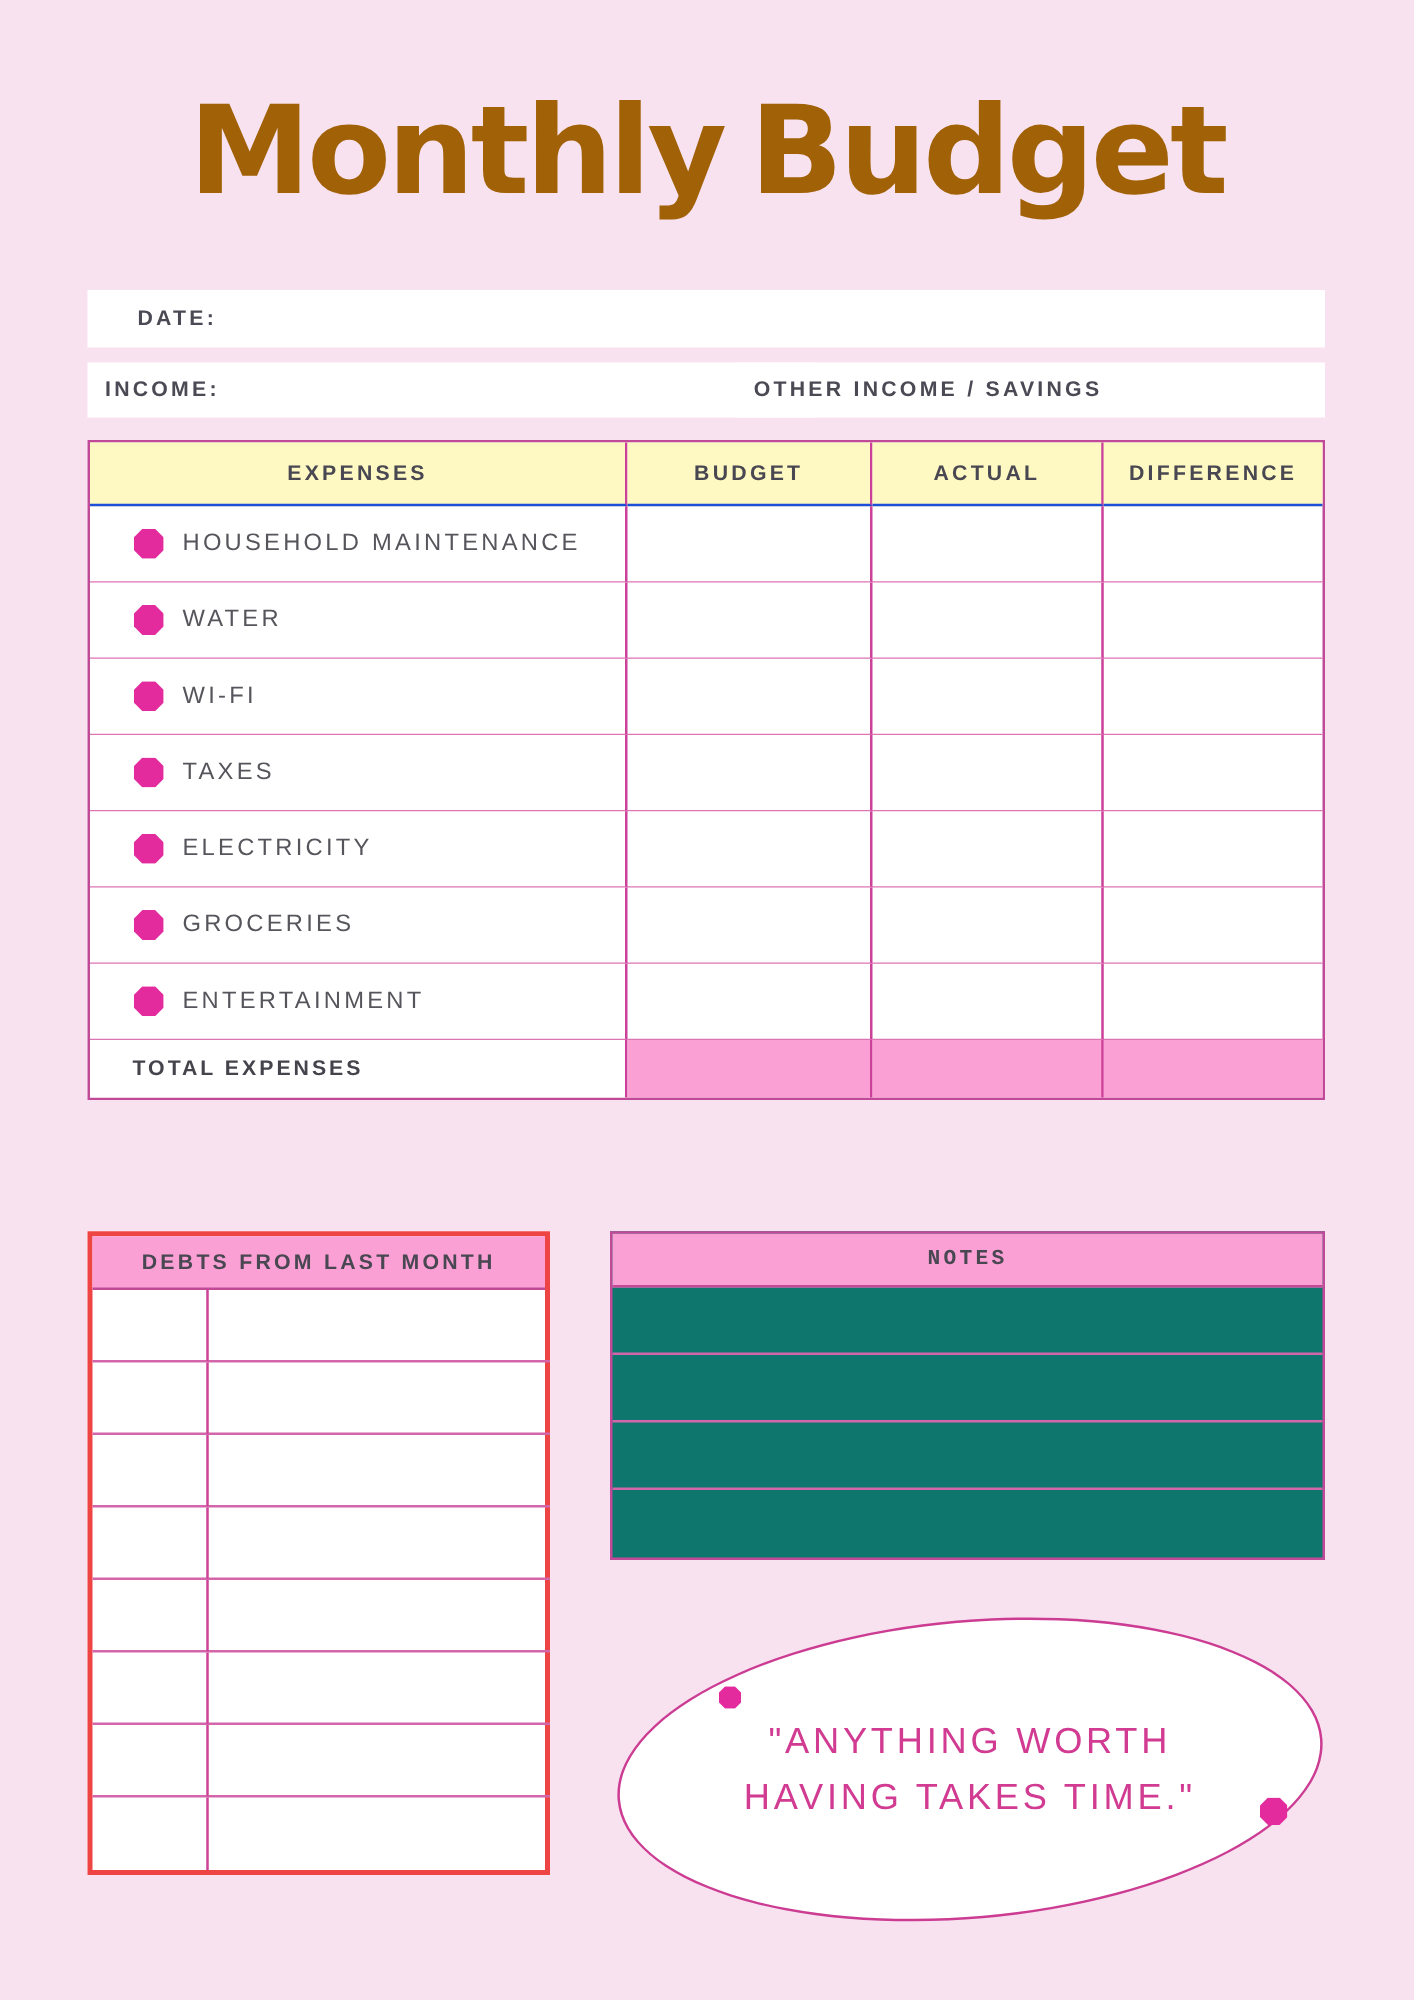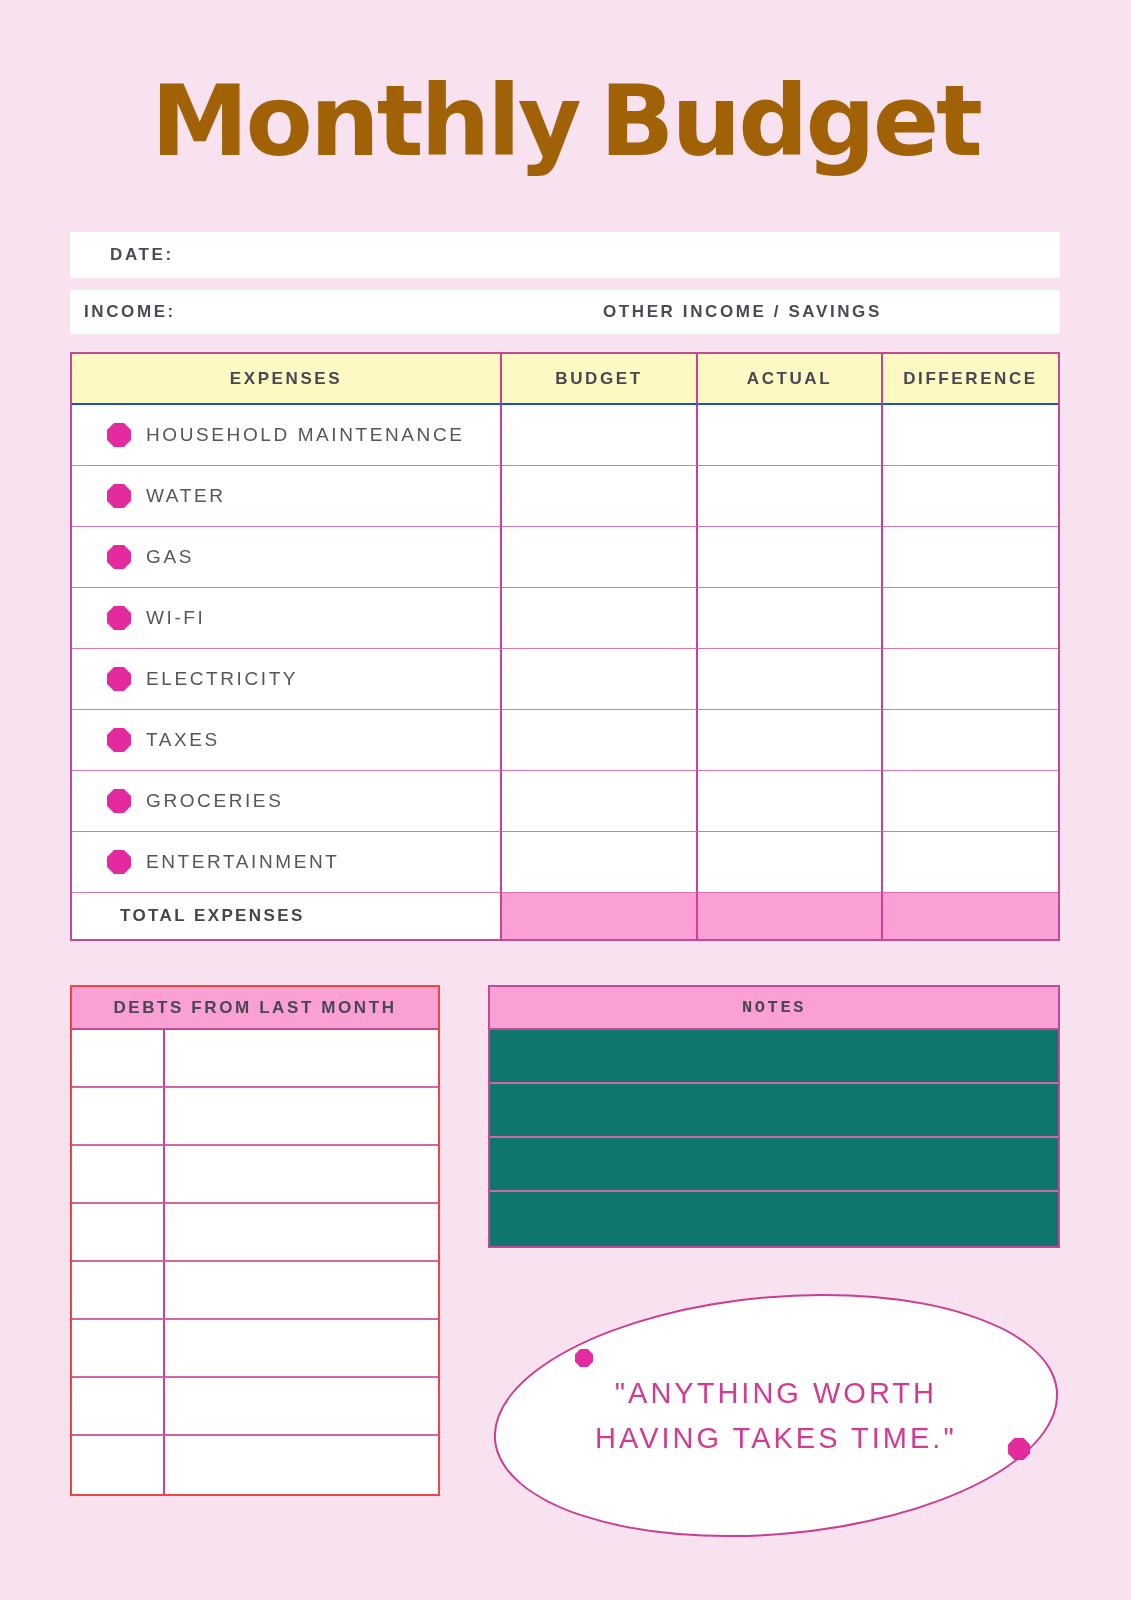--- a/index.html
+++ b/index.html
@@ -68,30 +68,30 @@
     display:inline-block;
     background:#e32b9d;
     clip-path:polygon(29% 0,71% 0,100% 29%,100% 71%,71% 100%,29% 100%,0 71%,0 29%);
   }
   .bullet{width:24px;height:24px;margin-right:15px;flex:0 0 auto;}
   .row-label{
     font-size:19px;letter-spacing:2.6px;color:#57555c;
     white-space:nowrap;
   }
   .total-row .cell{height:46px;border-bottom:none;}
-  .total-label-cell{padding-left:48px;background:#ffffff;}
+  .total-label-cell{padding-left:34px;background:#ffffff;}
   .total-label{
     font-size:17px;font-weight:bold;letter-spacing:2.4px;color:#45434c;
   }
   .pink-cell{background:#faa0d5;}
 
   
   .debts{
     left:70px;top:985px;width:370px;
-    border:2px solid #ef4444;background:#ffffff;
+    border:4px solid #ef4444;background:#ffffff;
   }
   .panel-head{
     height:43px;background:#faa0d5;
     display:flex;align-items:center;justify-content:center;
     border-bottom:2px solid #c04a98;box-sizing:border-box;
   }
   .drow{display:grid;grid-template-columns:93px 273px;}
   .drow .cell{height:58px;border-right:2px solid #cb4199;border-bottom:2px solid #d365aa;}
   .drow .cell:last-child{border-right:none;}
   .drow:last-child .cell{border-bottom:none;}
@@ -175,48 +175,39 @@
           <span class="octagon bullet"></span>
           <span class="row-label">WATER</span>
         </div>
         <div class="cell"></div>
         <div class="cell"></div>
         <div class="cell"></div>
       </div>
         <div class="trow erow">
         <div class="cell label-cell">
           <span class="octagon bullet"></span>
-          <span class="row-label">GAS</span>
-        </div>
-        <div class="cell"></div>
-        <div class="cell"></div>
-        <div class="cell"></div>
-      </div>
-        <div class="trow erow">
-        <div class="cell label-cell">
-          <span class="octagon bullet"></span>
           <span class="row-label">WI-FI</span>
         </div>
         <div class="cell"></div>
         <div class="cell"></div>
         <div class="cell"></div>
       </div>
         <div class="trow erow">
         <div class="cell label-cell">
           <span class="octagon bullet"></span>
+          <span class="row-label">TAXES</span>
+        </div>
+        <div class="cell"></div>
+        <div class="cell"></div>
+        <div class="cell"></div>
+      </div>
+        <div class="trow erow">
+        <div class="cell label-cell">
+          <span class="octagon bullet"></span>
           <span class="row-label">ELECTRICITY</span>
-        </div>
-        <div class="cell"></div>
-        <div class="cell"></div>
-        <div class="cell"></div>
-      </div>
-        <div class="trow erow">
-        <div class="cell label-cell">
-          <span class="octagon bullet"></span>
-          <span class="row-label">TAXES</span>
         </div>
         <div class="cell"></div>
         <div class="cell"></div>
         <div class="cell"></div>
       </div>
         <div class="trow erow">
         <div class="cell label-cell">
           <span class="octagon bullet"></span>
           <span class="row-label">GROCERIES</span>
         </div>

